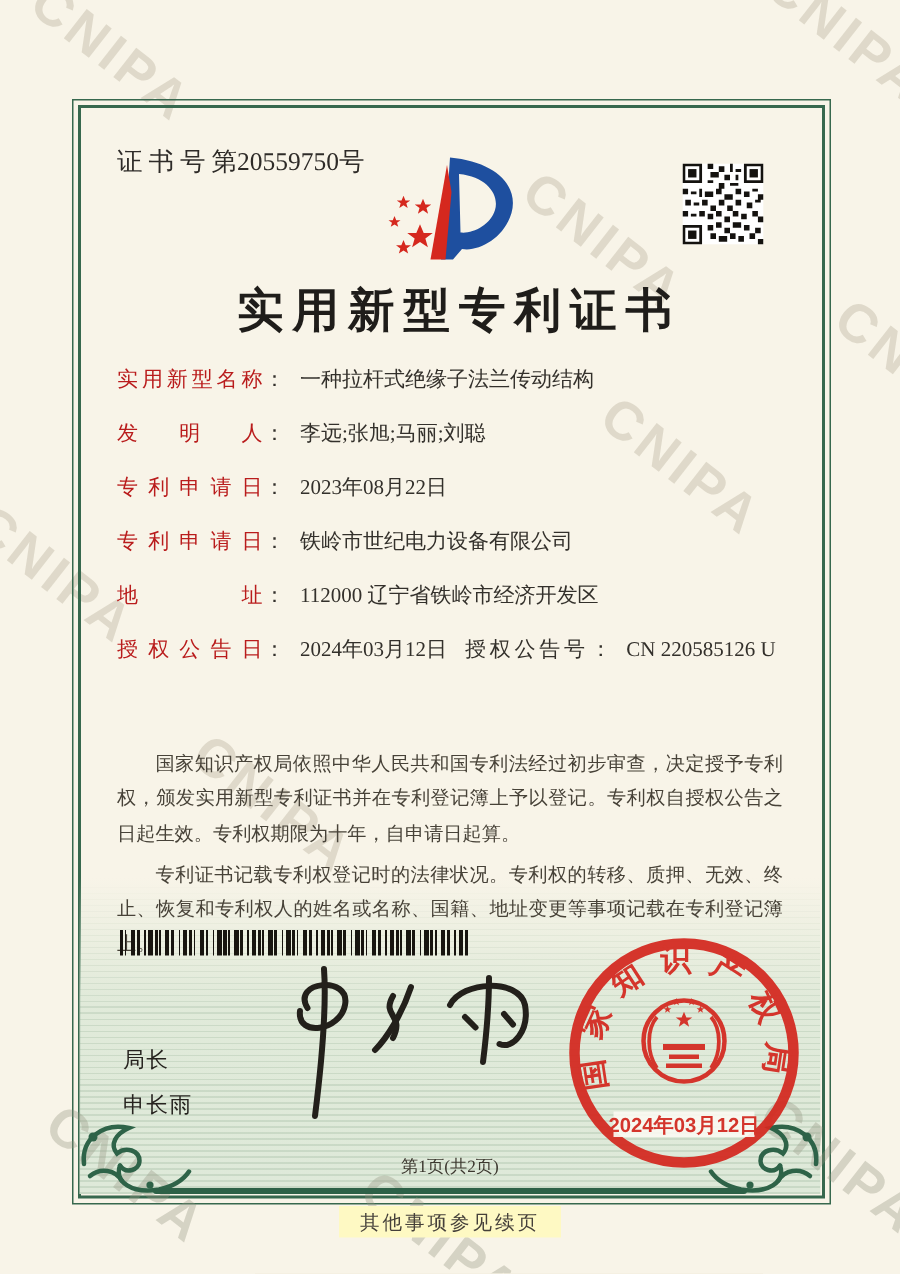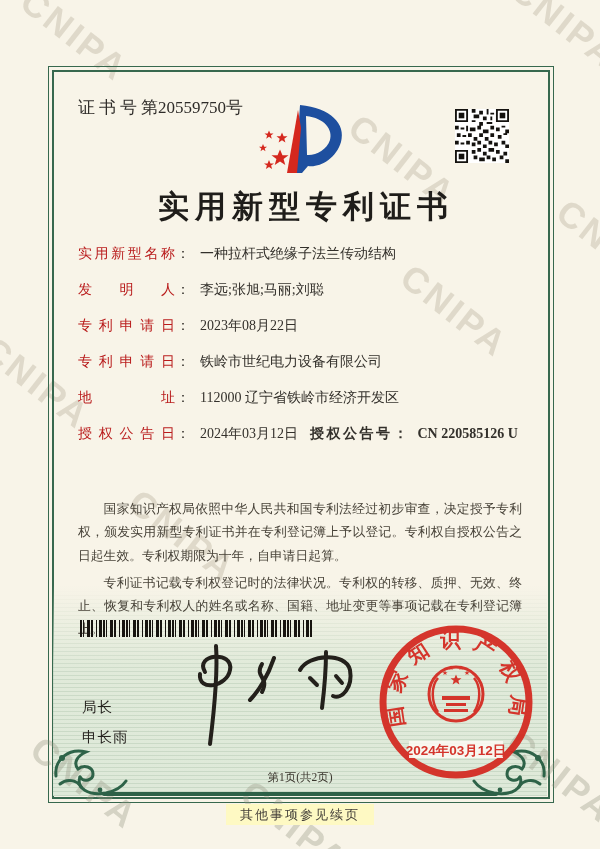--- a/index.html
+++ b/index.html
@@ -34,21 +34,21 @@
   .qr{position:absolute;left:455px;top:109px;z-index:5;}
   .title{position:absolute;left:0;top:186px;width:100%;text-align:center;z-index:5;
          font-size:31px;font-weight:700;letter-spacing:6px;padding-left:6px;color:#1f1d1a;}
   
   .fields{position:absolute;left:78px;top:244px;right:60px;z-index:5;font-size:14px;}
   .f-row{line-height:20px;margin-bottom:16px;white-space:nowrap;}
   .f-label{display:inline-block;width:97px;text-align:justify;text-align-last:justify;
            vertical-align:top;color:#b91c1c;}
   .f-colon{margin-left:1px;}
   .f-value{margin-left:10px;color:#33302b;}
-  .g2{margin-left:12px;font-weight:bold;}
+  .g2{margin-left:12px;}
   .g2 .f-label2{letter-spacing:2.5px;}
   
   .paras{position:absolute;left:78px;right:78px;top:486px;z-index:5;
          font-size:12.8px;line-height:1.82;color:#474238;text-align:justify;margin-top:12px;}
   .paras p{margin:0 0 4px 0;text-indent:2em;}
   
   .barcode{position:absolute;left:80px;top:620px;width:232px;height:17px;z-index:5;
     background:repeating-linear-gradient(90deg,
       #17140f 0 2px, transparent 2px 3px,
       #17140f 3px 4px, transparent 4px 7px,

